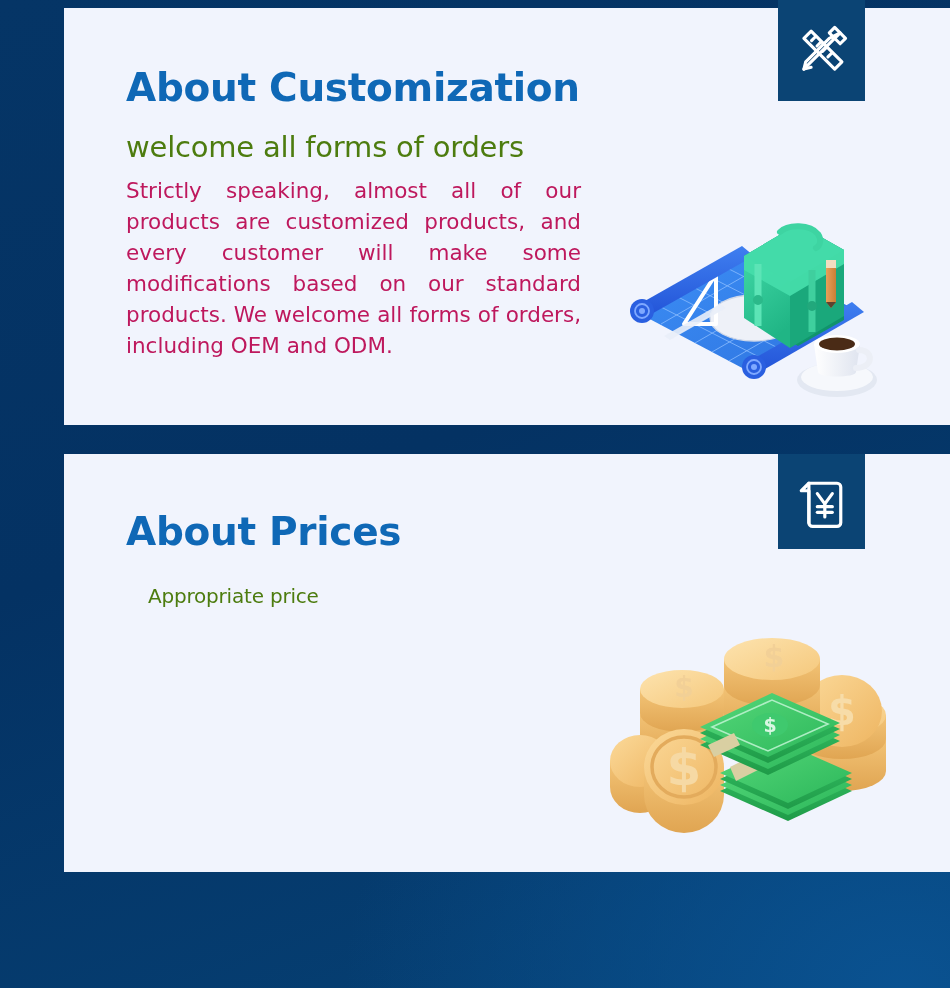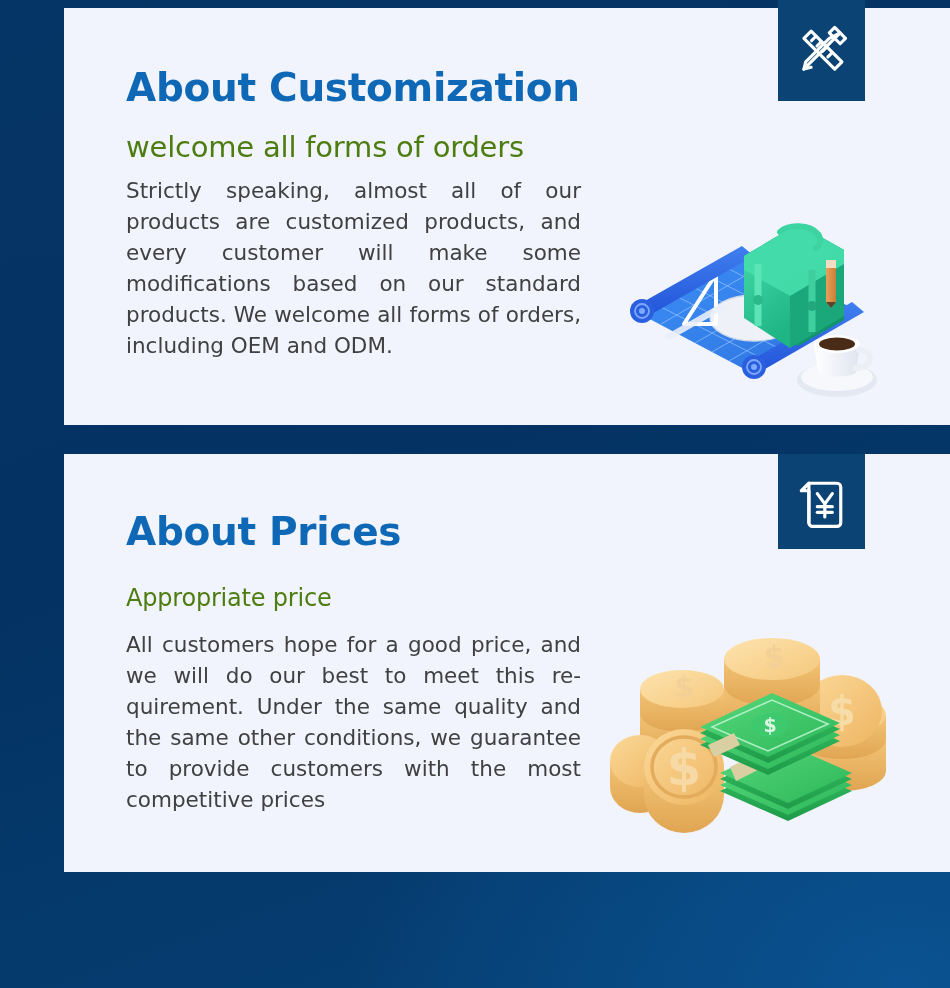--- a/index.html
+++ b/index.html
@@ -55,31 +55,31 @@
   }
   .subheading {
     color:#4d7c0f;
     font-size:29px;
     line-height:1.15;
     font-weight:400;
     margin-top:24px;
     letter-spacing:-0.2px;
   }
   .body-text {
-    color:#404040;
+    color:#be185d;
     font-size:21.5px;
     line-height:1.44;
     text-align:justify;
     text-justify:inter-word;
     margin-top:12px;
     width:455px;
     hyphens:manual;
   }
   #card-prices .heading { font-size:39px; }
-  #card-prices .subheading { font-size:24px; margin-top:34px; }
+  #card-prices .subheading { font-size:20px; margin-top:34px;margin-left:22px; }
   #card-prices .body-text { margin-top:16px; font-size:21.5px; line-height:1.45; }
 
   
   .illus { position:absolute; }
   #illus-customization { left:505px; top:140px; width:290px; height:250px; }
   #illus-prices        { left:505px; top:165px; width:300px; height:215px; }
 </style>
 </head>
 <body>
 
@@ -233,21 +233,20 @@
             <path d="M31 34 L31 48"></path>
             <path d="M23 37 L39 37"></path>
             <path d="M23 43 L39 43"></path>
           </g>
         </svg>
       </div>
 
       <div class="text-col">
         <h1 class="heading">About Prices</h1>
         <h2 class="subheading">Appropriate price</h2>
-        <p class="body-text">All customers hope for a good price, and we will do our best to meet this re-quirement. Under the same quality and the same other conditions, we guarantee to provide customers with the most competitive prices</p>
       </div>
 
       <div class="illus" id="illus-prices">
         <svg width="300" height="215" viewBox="0 0 300 215">
           <defs>
             <linearGradient id="coinTop" x1="0" y1="0" x2="1" y2="1">
               <stop offset="0%" stop-color="#fde3ae"></stop>
                 <stop offset="100%" stop-color="#f5c87c"></stop>
             </linearGradient>
             <linearGradient id="coinSide" x1="0" y1="0" x2="0" y2="1">

